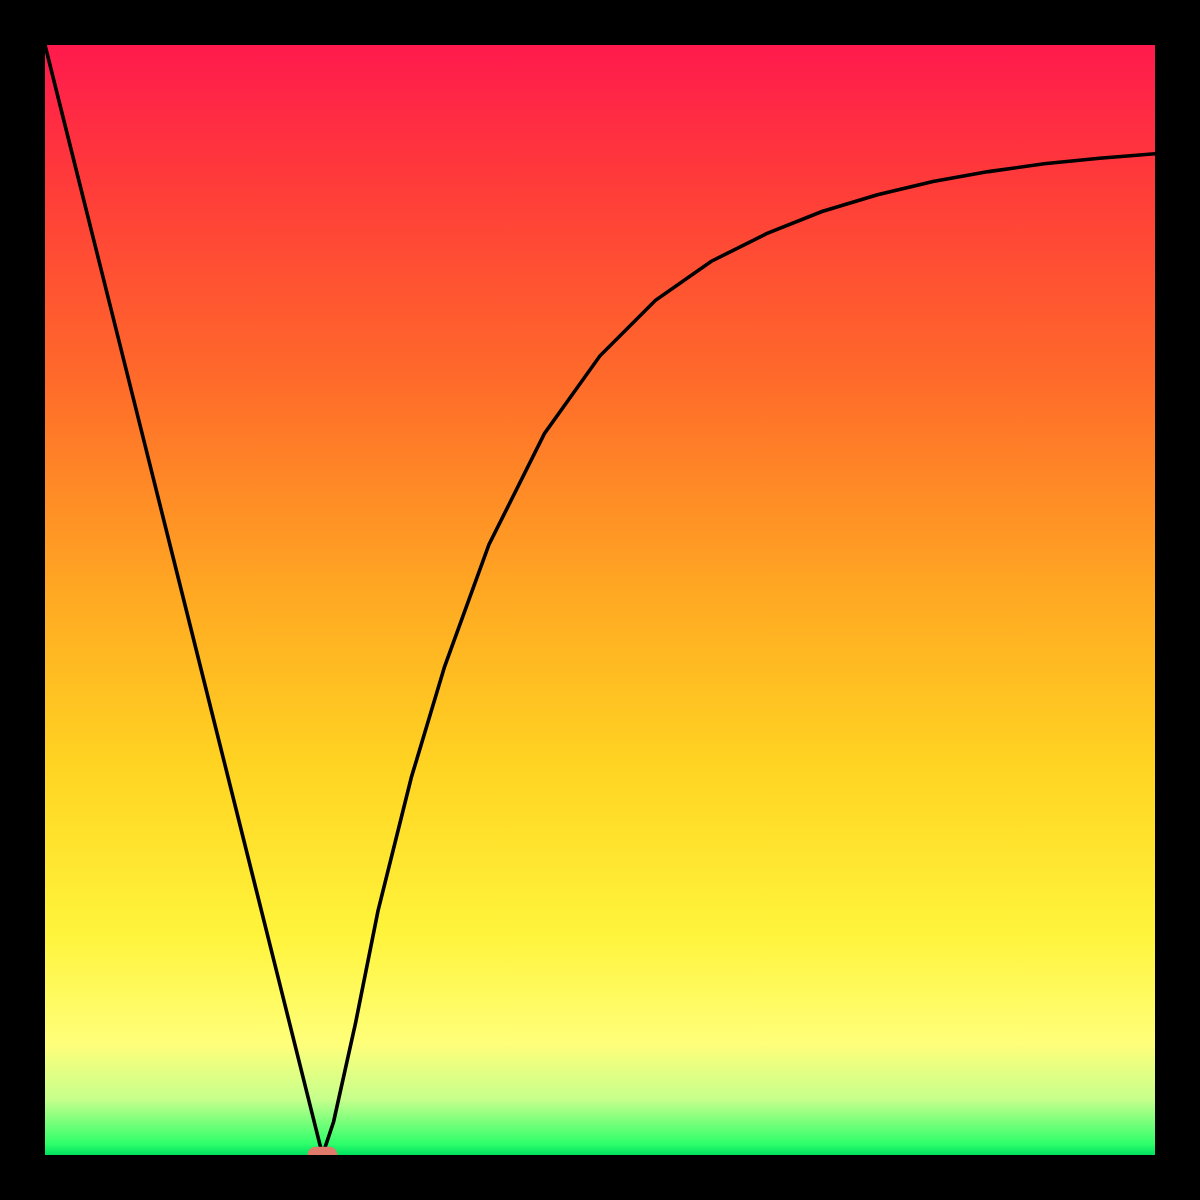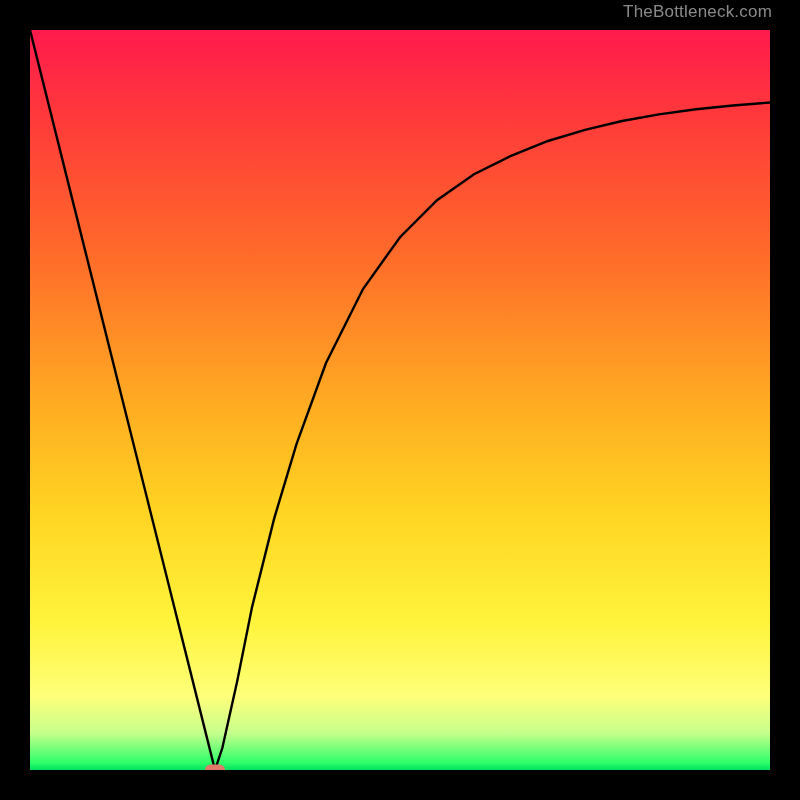--- a/index.html
+++ b/index.html
@@ -59,21 +59,20 @@
   }
   svg.curve {
     position: absolute;
     inset: 0;
   }
 </style>
 </head>
 <body>
 
 <div class="frame">
-  <div class="attribution">TheBottleneck.com</div>
 
   <div class="plot">
     <div class="gradient"></div>
     <svg class="curve" viewBox="0 0 740 740" preserveAspectRatio="none">
       <path id="curve-path" d="M0.0 0.0 L22.2 88.8 L44.4 177.6 L66.6 266.4 L88.8 355.2 L111.0 444.0 L133.2 532.8 L155.4 621.6 L177.6 710.4 L185.0 740.0 L192.4 717.8 L207.2 651.2 L222.0 577.2 L244.2 488.4 L266.4 414.4 L296.0 333.0 L333.0 259.0 L370.0 207.2 L407.0 170.2 L444.0 144.3 L481.0 125.8 L518.0 111.0 L555.0 99.9 L592.0 91.0 L629.0 84.4 L666.0 79.2 L703.0 75.5 L740.0 72.5" fill="none" stroke="#000" stroke-width="2.4"></path>
     </svg>
     <div class="marker" id="min-marker" style="left: 185px; top: 740px; background: rgb(224, 122, 106);"></div>
   </div>
 </div>
 

